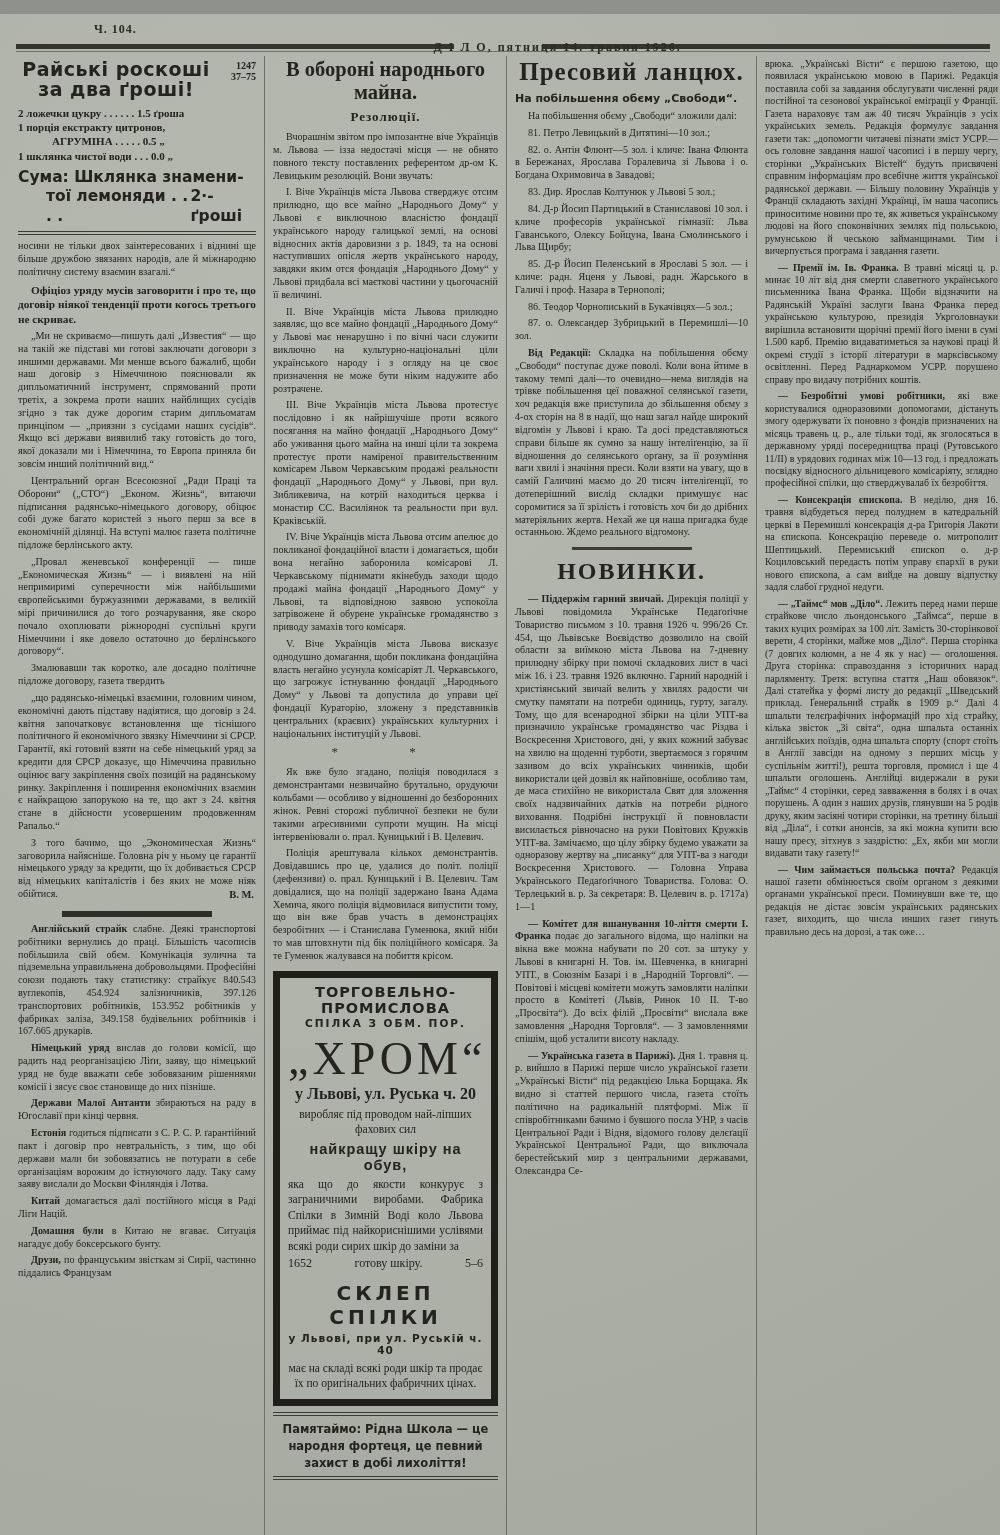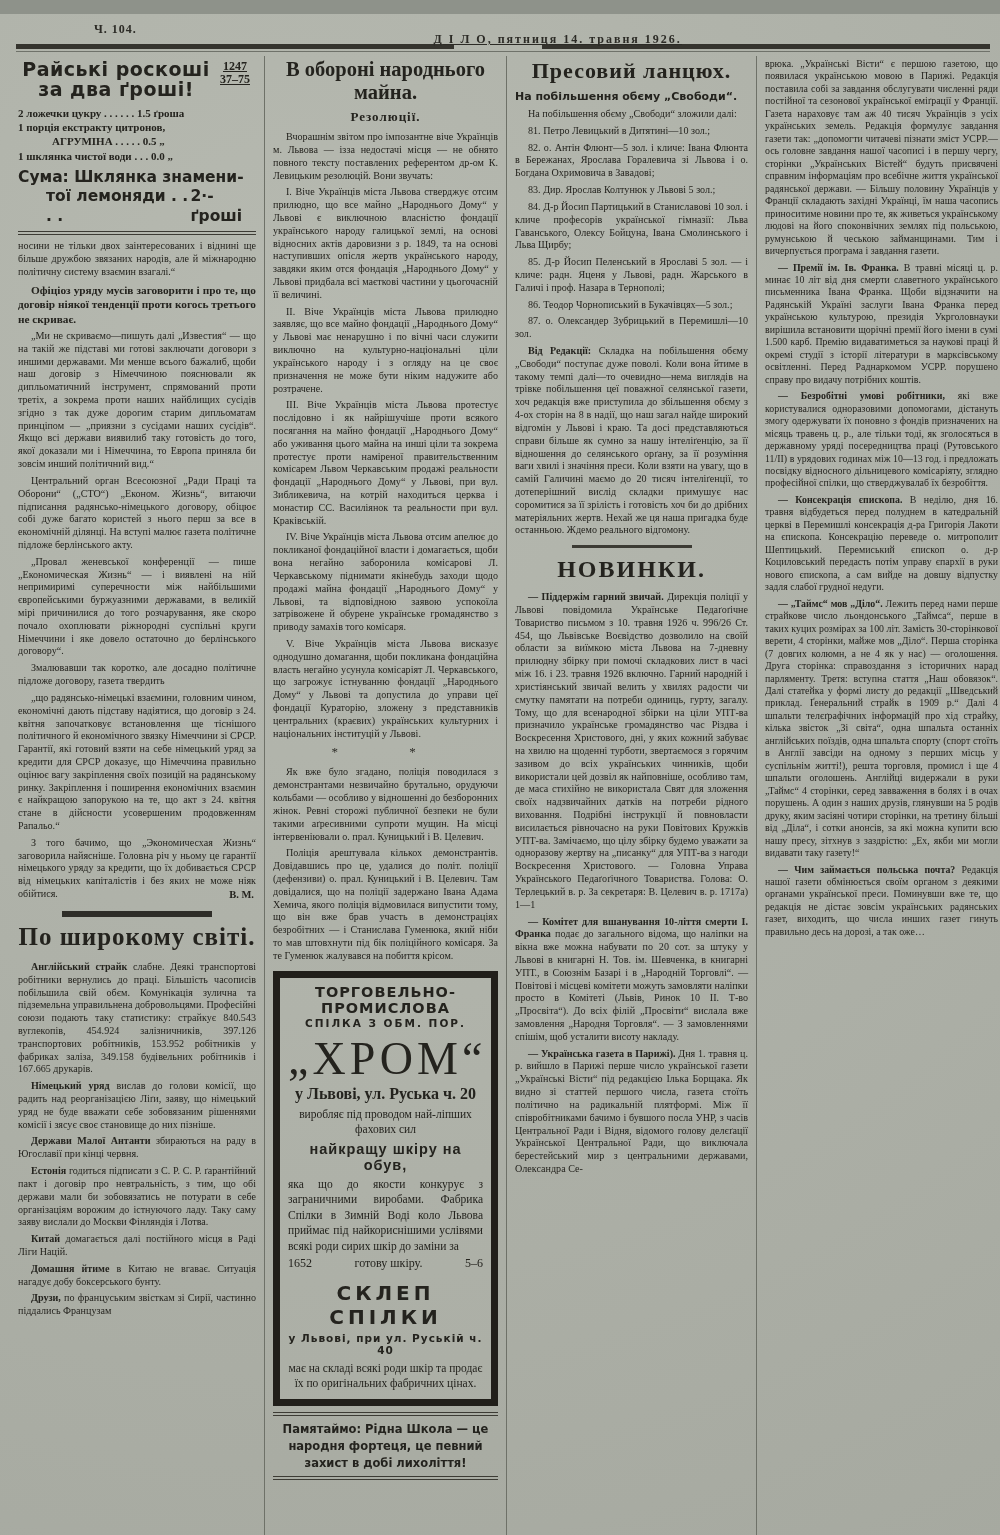--- a/index.html
+++ b/index.html
@@ -12,21 +12,21 @@
     background-image:radial-gradient(circle at 30% 20%, #b6b9b0 0%, #adb0a7 55%, #a6a9a0 100%);
     color:#24231e;
     font-family:"Liberation Serif", serif;
     overflow:hidden;
     box-sizing:border-box;
     padding:6px 10px 8px 16px;
   }
   
   .hdr{position:relative;height:22px;font-size:12px;font-weight:bold;color:#2c2b26;}
   .hdr .issue{position:absolute;left:78px;top:2px;letter-spacing:1px;}
-  .hdr .masthead{position:absolute;left:50%;transform:translateX(-28%);top:12px;letter-spacing:2px;text-decoration:underline;}
+  .hdr .masthead{position:absolute;left:50%;transform:translateX(-28%);top:20px;letter-spacing:2px;}
   .hdr-rule{height:5px;margin:2px 0 0 0;
     background:linear-gradient(90deg,#35342e 2%,#35342e 45%,transparent 45%,transparent 54%,#35342e 54%,#35342e 100%);}
   .hdr-rule2{height:1px;background:#6f726a;margin:2px 0 4px 0;}
   
   .cols{display:flex;height:1482px;}
   .col{flex:0 0 auto;overflow:hidden;padding:2px 8px 0 8px;box-sizing:border-box;}
   .c1{width:248px;padding-left:2px;}
   .c2{width:242px;border-left:1px solid #6e7168;}
   .c3{width:250px;border-left:1px solid #6e7168;}
   .c4{width:250px;border-left:1px solid #6e7168;}
@@ -35,21 +35,21 @@
   p.noindent{text-indent:0;}
   .lead{font-weight:bold;}
   .rule-dbl{border:0;border-top:1px solid #3c3b34;border-bottom:1px solid #3c3b34;height:2px;margin:5px 0;}
   .rule-short{width:120px;border:0;border-top:3px solid #3c3b34;margin:8px auto;}
   .sigline{position:relative;}
   .sig{position:absolute;right:2px;bottom:0;font-weight:bold;font-size:10.5px;}
   
   .recipe{margin:2px 0 4px 0;}
   .recipe-head{display:flex;align-items:flex-start;}
   .recipe-title{flex:1;text-align:center;font-family:"DejaVu Sans", sans-serif;font-weight:bold;font-size:19px;line-height:1.05;letter-spacing:0.5px;}
-  .recipe-ref{width:42px;font-size:12px;font-weight:bold;text-align:center;line-height:1.1;text-decoration:underline;}
+  .recipe-ref{width:42px;font-size:10px;font-weight:bold;text-align:right;line-height:1.1;}
   .recipe-lines{margin-top:6px;font-weight:bold;font-size:11px;line-height:1.3;}
   .recipe-lines div{white-space:nowrap;overflow:hidden;}
   .recipe-indent{padding-left:34px;}
   .recipe-sum{font-family:"DejaVu Sans", sans-serif;font-weight:bold;font-size:15.5px;line-height:1.25;margin-top:5px;}
   .recipe-sum .row2{display:flex;justify-content:space-between;padding-left:28px;}
   .bold-graf{font-weight:bold;font-size:11.3px;line-height:1.28;}
   
   .bar{width:150px;height:6px;background:#2e2d28;margin:10px auto 6px auto;}
   h2.world{font-size:25px;font-weight:bold;text-align:center;margin:0 0 10px 0;letter-spacing:1px;}
   
@@ -63,21 +63,21 @@
   .adbox .brand{font-size:46px;font-weight:normal;letter-spacing:4px;line-height:1.05;margin:6px 0 2px 0;}
   .adbox .addr{font-size:16px;font-weight:bold;margin-bottom:4px;}
   .adbox .txt{font-size:11.5px;line-height:1.3;text-align:center;margin:0;text-indent:0;}
   .adbox .txt2{font-size:11.5px;line-height:1.35;text-align:justify;margin:0;text-indent:0;}
   .adbox .shout{font-family:Liberation Sans, sans-serif;font-weight:bold;font-size:14.5px;letter-spacing:1px;margin:4px 0;}
   .adbox .lastline{display:flex;justify-content:space-between;font-size:12px;margin-top:2px;}
   .adbox .sklep{font-family:"DejaVu Sans", sans-serif;font-weight:bold;font-size:20px;letter-spacing:4px;margin-top:10px;}
   .adbox .sklep-addr{font-family:"DejaVu Sans", sans-serif;font-weight:bold;font-size:10.5px;letter-spacing:1px;margin:3px 0 5px 0;}
   .slogan{font-family:"DejaVu Sans", sans-serif;font-weight:bold;font-size:11.5px;text-align:center;line-height:1.45;margin:4px 6px;}
   
-  h1.press{font-size:22px;font-weight:bold;text-align:center;margin:0 0 6px 0;letter-spacing:1px;}
+  h1.press{font-size:25px;font-weight:bold;text-align:center;margin:0 0 6px 0;letter-spacing:1px;}
   h4.press-sub{font-family:"DejaVu Sans", sans-serif;font-size:11px;font-weight:bold;margin:0 0 5px 0;}
   h1.novynky{font-size:24px;font-weight:bold;text-align:center;letter-spacing:2px;margin:2px 0 8px 0;}
   
   .c4 p{font-size:9.9px;line-height:1.26;}
 </style>
 </head>
 <body>
 
 <div class="page">
 
@@ -124,28 +124,27 @@
       <p>Центральний орган Всесоюзної „Ради Праці та Оборони“ („СТО“) „Економ. Жизнь“, витаючи підписання радянсько-німецького договору, обіцює собі дуже багато користей з нього перш за все в економічній ділянці. На вступі малює газета політичне підложе берлінського акту.</p>
       <p>„Провал женевської конференції — пише „Економическая Жизнь“ — і виявлені на ній непримиримі суперечности між найбільшими європейськими буржуазними державами, в великій мірі причинилися до того розчарування, яке скоро почало охоплювати ріжнородні суспільні круги Німеччини і яке довело остаточно до берлінського договору“.</p>
       <p>Змалювавши так коротко, але досадно політичне підложе договору, газета твердить</p>
       <p>„що радянсько-німецькі взаємини, головним чином, економічні дають підставу надіятися, що договір з 24. квітня започатковує встановлення ще тіснішого політичного й економічного звязку Німеччини зі СРСР. Гарантії, які готовий взяти на себе німецький уряд за кредити для СРСР доказує, що Німеччина правильно оцінює вагу закріплення своїх позицій на радянському ринку. Закріплення і поширення економічних взаємин є найкращою запорукою на те, що акт з 24. квітня стане в дійсности усовершеним продовженням Рапальо.“</p>
       <p class="sigline">
         <span>З того бачимо, що „Экономичесхая Жизнь“ заговорила найясніше. Головна річ у ньому це гарантії німецького уряду за кредити, що їх добивається СРСР від німецьких капіталістів і без яких не може ніяк обійтися.</span>
         <span class="sig">В. М.</span>
       </p>
 
       <div class="bar"></div>
-      <h2 class="world">По широкому світі.</h2>
 
       <p><span class="lead">Англійський страйк</span><span> слабне. Деякі транспортові робітники вернулись до праці. Більшість часописів побільшила свій обєм. Комунікація зулична та підземельна управильнена добровольцями. Професійні союзи подають таку статистику: страйкує 840.543 вуглекопів, 454.924 залізничників, 397.126 транспортових робітників, 153.952 робітників у фабриках заліза, 349.158 будівельних робітників і 167.665 друкарів.</span></p>
       <p><span class="lead">Німецький уряд</span><span> вислав до голови комісії, що радить над реорганізацією Ліґи, заяву, що німецький уряд не буде вважати себе зобовязаним рішеннями комісії і зясує своє становище до них пізніше.</span></p>
       <p><span class="lead">Держави Малої Антанти</span><span> збираються на раду в Югославії при кінці червня.</span></p>
       <p><span class="lead">Естонія</span><span> годиться підписати з С. Р. С. Р. ґарантійний пакт і договір про невтральність, з тим, що обі держави мали би зобовязатись не потурати в себе організаціям ворожим до істнуючого ладу. Таку саму заяву вислали до Москви Фінляндія і Лотва.</span></p>
       <p><span class="lead">Китай</span><span> домагається далі постійного місця в Раді Ліги Націй.</span></p>
-      <p><span class="lead">Домашня йтиме</span><span> в Китаю не вгаває. Ситуація нагадує добу боксерського бунту.</span></p>
+      <p><span class="lead">Домашня були</span><span> в Китаю не вгаває. Ситуація нагадує добу боксерського бунту.</span></p>
       <p><span class="lead">Друзи,</span><span> по француським звісткам зі Сирії, частинно піддались Французам</span></p>
     </section>
 
     <section class="col c2">
       <h1 class="defense">В обороні народнього майна.</h1>
       <h3 class="resol">Резолюції.</h3>
 
       <p>Вчорашнім звітом про імпозантне віче Українців м. Львова — ізза недостачі місця — не обнято повного тексту поставлених референтом др-ом К. Левицьким резолюцій. Вони звучать:</p>
       <p>І. Віче Українців міста Львова стверджує отсим прилюдно, що все майно „Народнього Дому“ у Львові є виключною власністю фондації українського народу галицької землі, на основі відносних актів даровизни з р. 1849, та на основі наступивших опісля жертв українського народу, завдяки яким отся фондація „Народнього Дому“ у Львові придбала всі маєткові частини у цьогочасній її величині.</p>
       <p>ІІ. Віче Українців міста Львова прилюдно заявляє, що все майно фондації „Народнього Дому“ у Львові має ненарушно і по вічні часи служити виключно на культурно-національні ціли українського народу і з огляду на це своє призначення не може бути ніким надужите або розтрачене.</p>

